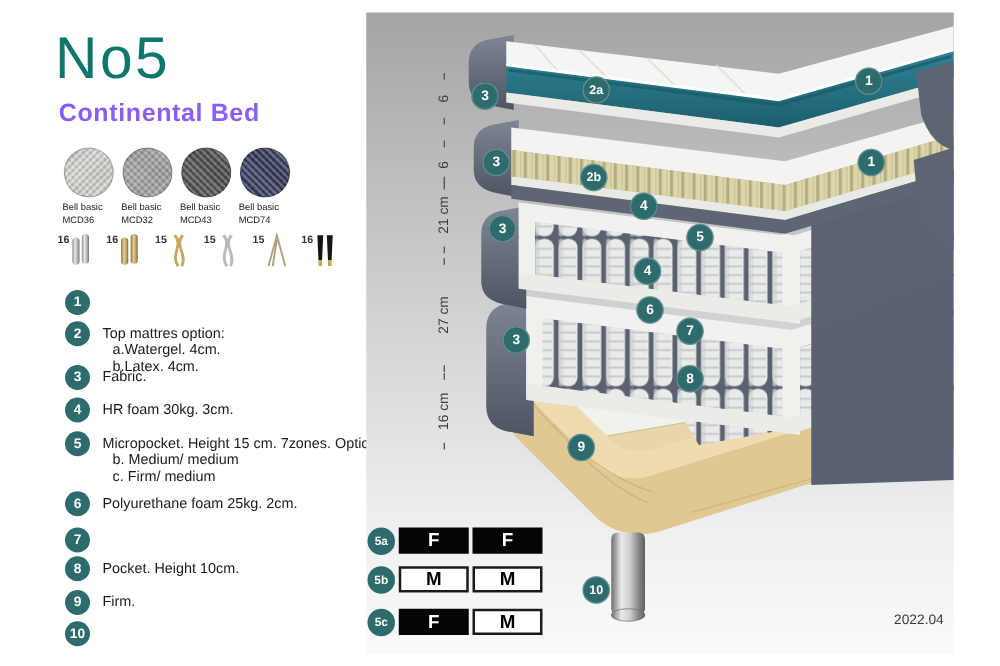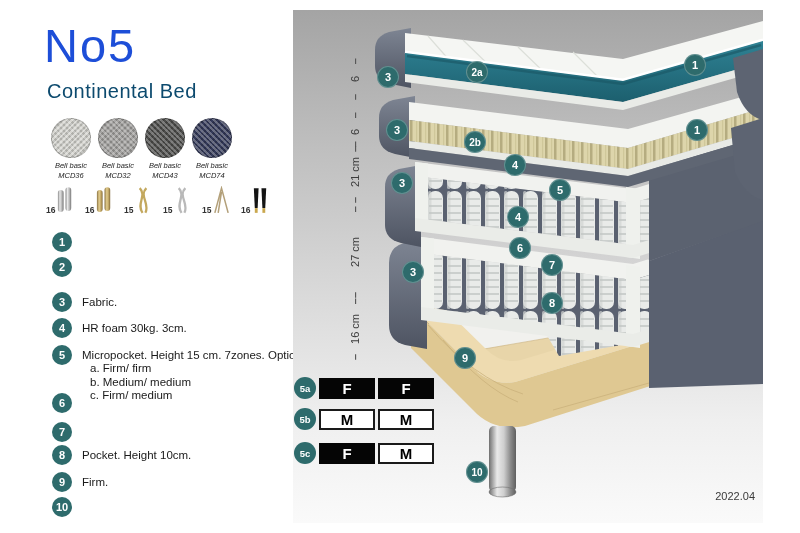--- a/index.html
+++ b/index.html
@@ -1,36 +1,36 @@
 <!DOCTYPE html>
 <html><head>
 <meta charset="utf-8">
 <style>
   html,body{margin:0;padding:0;background:#ffffff;}
   .page{position:relative;width:800px;height:533px;background:#fff;overflow:hidden;
         font-family:"Liberation Sans",sans-serif;color:#1a1a1a;}
 
   
   .title{position:absolute;left:44px;top:18px;font-size:47px;font-weight:300;
-         letter-spacing:2px;color:#1d4ed8;}
-  .subtitle{position:absolute;left:47px;top:80px;font-size:20px;font-weight:400;
-            letter-spacing:.5px;color:#0c4a6e;}
+         letter-spacing:2px;color:#0f766e;}
+  .subtitle{position:absolute;left:47px;top:80px;font-size:20px;font-weight:700;
+            letter-spacing:.5px;color:#8b5cf6;}
 
   .swatches{position:absolute;left:50px;top:118px;display:flex;gap:5px;}
-  .swatch{width:42px;text-align:center;font-style:italic;}
+  .swatch{width:42px;text-align:left;}
   .swatch-circle{width:40px;height:40px;border-radius:50%;margin:0 auto;
      border:1px solid rgba(0,0,0,.18);box-sizing:border-box;
      background-image:
        repeating-linear-gradient(45deg, rgba(255,255,255,.28) 0 2px, transparent 2px 4px),
        repeating-linear-gradient(-45deg, rgba(0,0,0,.18) 0 2px, transparent 2px 4px);}
   .swatch.plain .swatch-circle{background-image:none;border:1px solid #d0d0d0;}
   .swatch-label{font-size:7.5px;line-height:1.3;margin-top:3px;color:#222;}
 
   .legs-row{position:absolute;left:46px;top:186px;display:flex;gap:3px;align-items:center;}
-  .leg{display:flex;align-items:flex-end;gap:1px;width:36px;}
+  .leg{display:flex;align-items:flex-start;gap:1px;width:36px;}
   .leg-num{font-size:8.5px;font-weight:bold;color:#333;}
   .leg-icon{width:19px;height:29px;display:block;}
 
   .features{position:absolute;left:52px;top:0;width:246px;height:533px;}
   .feat{position:absolute;left:0;display:flex;gap:10px;align-items:flex-start;}
   .fnum{flex:0 0 auto;width:20px;height:20px;border-radius:50%;background:#2e6b6c;color:#fff;
         font-size:11px;font-weight:bold;display:flex;align-items:center;justify-content:center;}
   .ftext{font-size:11.5px;line-height:14px;padding-top:3px;white-space:nowrap;}
   .fsub{margin-left:8px;line-height:13.5px;}
 
@@ -43,21 +43,21 @@
            color:#fff;font-size:11px;font-weight:bold;display:flex;align-items:center;
            justify-content:center;transform:translate(-50%,-50%);
            box-shadow:0 0 0 1px rgba(255,255,255,.25) inset;}
   .callout.small{font-size:10px;}
 
   .dim{position:absolute;height:16px;display:flex;align-items:center;
        justify-content:space-between;transform:rotate(-90deg);
        font-size:11px;color:#3c3c3c;white-space:nowrap;}
   .dim::before,.dim::after{content:"\2013";color:#555;font-weight:bold;}
 
-  .firm-row{position:absolute;left:1px;display:flex;gap:3px;align-items:flex-end;}
+  .firm-row{position:absolute;left:1px;display:flex;gap:3px;align-items:flex-start;margin-top:45px;}
   .firm-label{position:static;width:22px;height:22px;border-radius:50%;background:#2e6b6c;
       color:#fff;font-size:9.5px;font-weight:bold;display:flex;align-items:center;
       justify-content:center;flex:0 0 auto;}
   .firm-cell{width:56px;height:21px;display:flex;align-items:center;justify-content:center;
       font-size:15px;font-weight:bold;box-sizing:border-box;}
   .firm-cell.dark{background:#050505;color:#fff;}
   .firm-cell.light{background:#fff;color:#000;border:2px solid #1a1a1a;}
 
   .version{position:absolute;right:8px;top:480px;font-size:11px;color:#3a3a3a;}
 </style>
@@ -148,44 +148,51 @@
       </svg>
     </div>
   </div>
 
   <div class="features">
     <div class="feat" style="top:232px">
       <div class="fnum">1</div>
     </div>
     <div class="feat" style="top:257px">
       <div class="fnum">2</div>
+      <div class="ftext">
+        <div>Top mattres option:</div>
+        <div class="fsub">a.Watergel. 4cm.</div>
+        <div class="fsub">b.Latex. 4cm.</div>
+      </div>
     </div>
     <div class="feat" style="top:292px">
       <div class="fnum">3</div>
       <div class="ftext">
           <div>Fabric.</div>
         </div>
     </div>
     <div class="feat" style="top:318px">
       <div class="fnum">4</div>
       <div class="ftext">
           <div>HR foam 30kg. 3cm.</div>
         </div>
     </div>
     <div class="feat" style="top:345px">
       <div class="fnum">5</div>
       <div class="ftext">
         <div>Micropocket. Height 15 cm. 7zones. Option:</div>
-        <div class="fsub">a. Firm/ firm</div>
         <div class="fsub">b. Medium/ medium</div>
         <div class="fsub">c. Firm/ medium</div>
       </div>
     </div>
     <div class="feat" style="top:393px">
       <div class="fnum">6</div>
+      <div class="ftext">
+          <div>Polyurethane foam 25kg. 2cm.</div>
+        </div>
     </div>
     <div class="feat" style="top:422px">
       <div class="fnum">7</div>
     </div>
     <div class="feat" style="top:445px">
       <div class="fnum">8</div>
       <div class="ftext">
           <div>Pocket. Height 10cm.</div>
         </div>
     </div>

